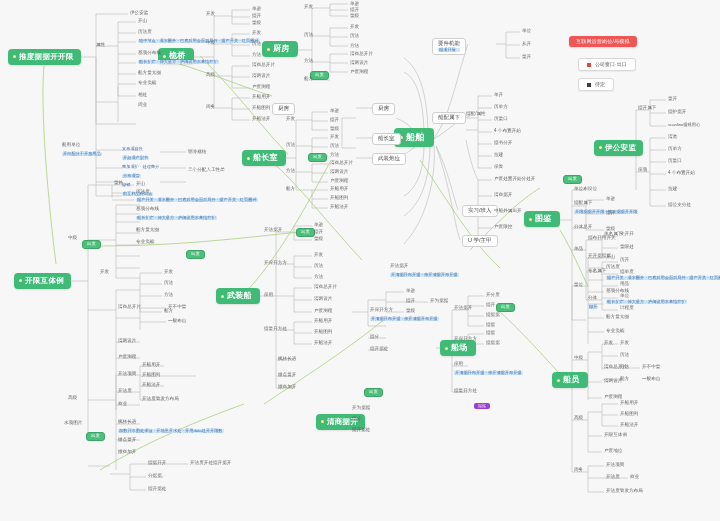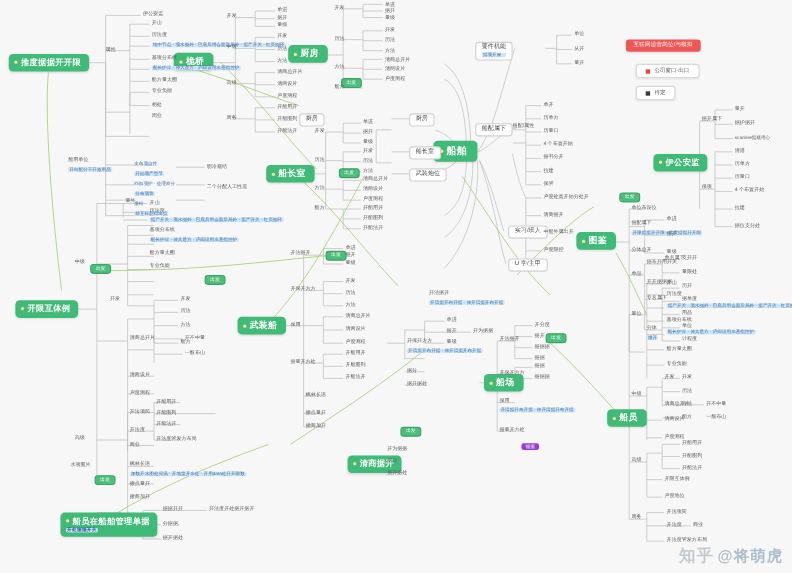--- a/index.html
+++ b/index.html
@@ -474,27 +474,20 @@
   <div class="node topic mid" style="left:552px;top:372px">
     <span class="bullet"></span>
     <span>船员</span>
   </div>
 
   <div class="node topic" style="left:316px;top:414px">
     <span class="bullet"></span>
     <span>清商据开</span>
   </div>
 
-  <div class="node topic" style="left:55px;top:466px;flex-direction:column;align-items:flex-start;gap:2px">
-    <div style="display:flex;align-items:center;gap:3px">
-      <span class="bullet"></span>
-      <span>船员在船舶管理单据</span>
-    </div>
-    <span class="hl" style="background:#bfe0f5;color:#2f5d8f">开处据据开关</span>
-  </div>
 
   <div class="node boxed" style="left:272px;top:103px">厨房</div>
   <div class="node boxed" style="left:372px;top:103px">厨房</div>
   <div class="node boxed" style="left:372px;top:133px">船长室</div>
   <div class="node boxed" style="left:372px;top:153px">武装炮位</div>
   <div class="node boxed" style="left:432px;top:38px">
     <div>要件机能</div>
     <div class="hl" style="margin-top:1px">据项开展</div>
   </div>
   <div class="node boxed" style="left:432px;top:112px">船配属下</div>
@@ -759,18 +752,14 @@
 
   <div class="node plain" style="left:148px;top:461px">据据开开</div>
   <div class="node plain" style="left:190px;top:461px">开法度开处据开据开</div>
   <div class="node plain" style="left:148px;top:474px">分据据,</div>
   <div class="node plain" style="left:148px;top:487px">据开据处</div>
 
   <div class="node plain" style="left:352px;top:406px">开为据据</div>
   <div class="node plain" style="left:352px;top:417px">据分</div>
   <div class="node plain" style="left:352px;top:428px">据开据处</div>
 
-  <div class="watermark">
-    <span>知乎</span>
-    <span class="at">@将萌虎</span>
-  </div>
 
 </div>
 
 </body></html>

